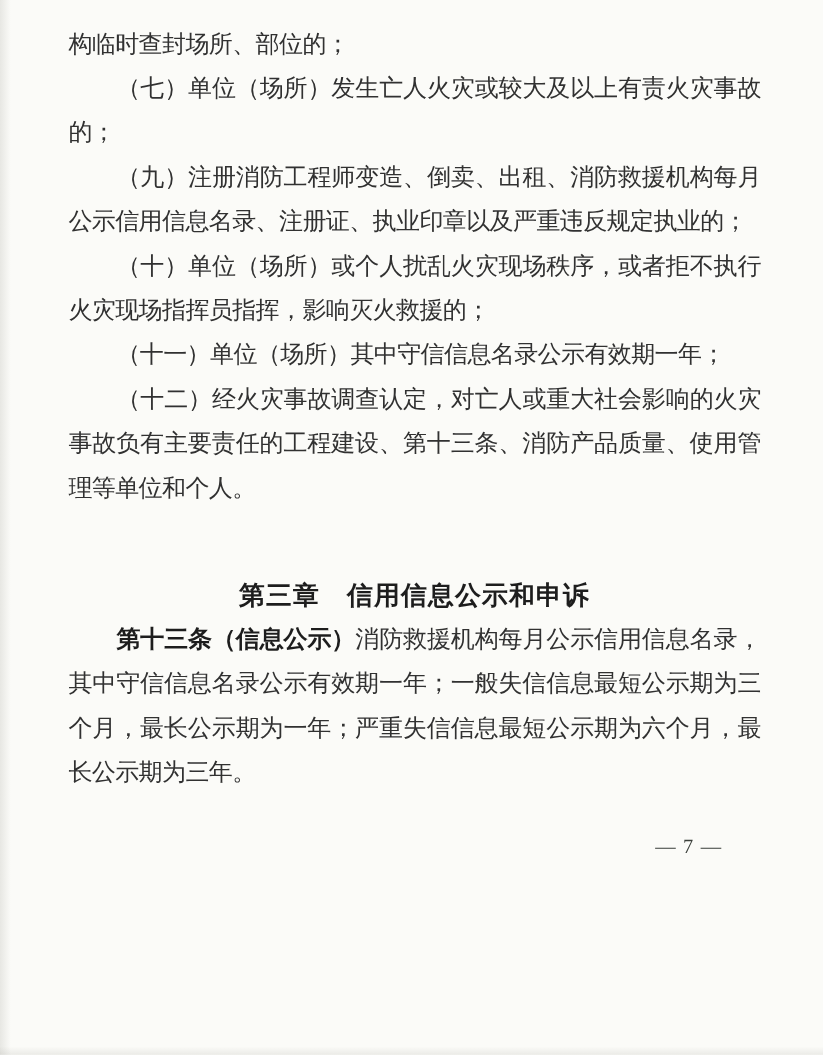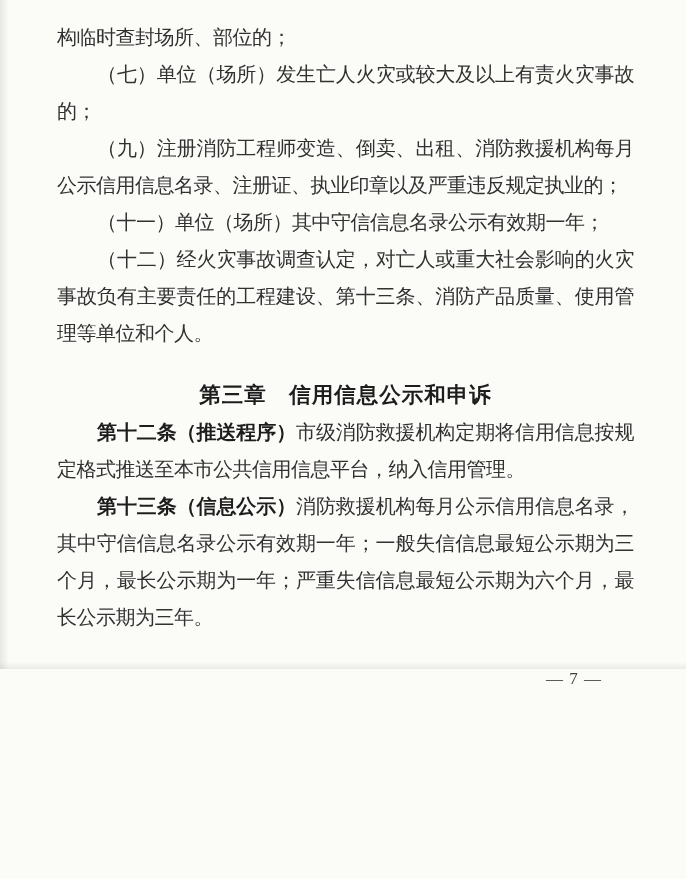--- a/index.html
+++ b/index.html
@@ -6,39 +6,39 @@
   body {
     width: 686px;
     height: 879px;
     background: #fbfbf8;
     overflow: hidden;
     position: relative;
   }
   .page {
     position: relative;
     width: 686px;
-    height: 669px;
+    height: 879px;
     box-sizing: border-box;
   }
   .doc-body {
     padding: 19px 52px 0 57px;
     text-align: justify;
   }
   .para {
     margin: 0;
     text-indent: 2em;
     font-family: "Liberation Serif", "DejaVu Serif", serif;
     font-size: 20px;
     line-height: 37px;
     letter-spacing: -0.5px;
     color: #313131;
   }
   .para.cont { text-indent: 0; }
   .chapter {
-    margin: 25px 0 0 0;
+    margin: 52px 0 0 0;
     text-align: center;
     text-indent: 0;
     font-family: "Liberation Sans", "DejaVu Sans", sans-serif;
     font-weight: bold;
     font-size: 21.5px;
     line-height: 37px;
     letter-spacing: 1px;
     color: #1d1d1d;
   }
   .article-label {
@@ -70,26 +70,26 @@
   }
 </style>
 </head>
 <body>
 
 <div class="page">
   <main class="doc-body">
     <p class="para cont">构临时查封场所、部位的；</p>
     <p class="para">（七）单位（场所）发生亡人火灾或较大及以上有责火灾事故的；</p>
     <p class="para">（九）注册消防工程师变造、倒卖、出租、消防救援机构每月公示信用信息名录、注册证、执业印章以及严重违反规定执业的；</p>
+    <p class="para">（十）单位（场所）或个人扰乱火灾现场秩序，或者拒不执行火灾现场指挥员指挥，影响灭火救援的；</p>
     <p class="para">（十一）单位（场所）其中守信信息名录公示有效期一年；</p>
     <p class="para">（十二）经火灾事故调查认定，对亡人或重大社会影响的火灾事故负有主要责任的工程建设、第十三条、消防产品质量、使用管理等单位和个人。</p>
 
     <h2 class="chapter">第三章　信用信息公示和申诉</h2>
 
-    <p class="para"><span class="article-label">第十二条（推送程序）</span><span>市级消防救援机构定期将信用信息按规定格式推送至本市公共信用信息平台，纳入信用管理。</span></p>
 
     <p class="para"><span class="article-label">第十三条（信息公示）</span><span>消防救援机构每月公示信用信息名录，其中守信信息名录公示有效期一年；一般失信信息最短公示期为三个月，最长公示期为一年；严重失信信息最短公示期为六个月，最长公示期为三年。</span></p>
   </main>
 
   <footer class="footer">
     <span>— 7 —</span>
   </footer>
 
   <div class="edge edge-left"></div>
   <div class="edge edge-bottom"></div>

